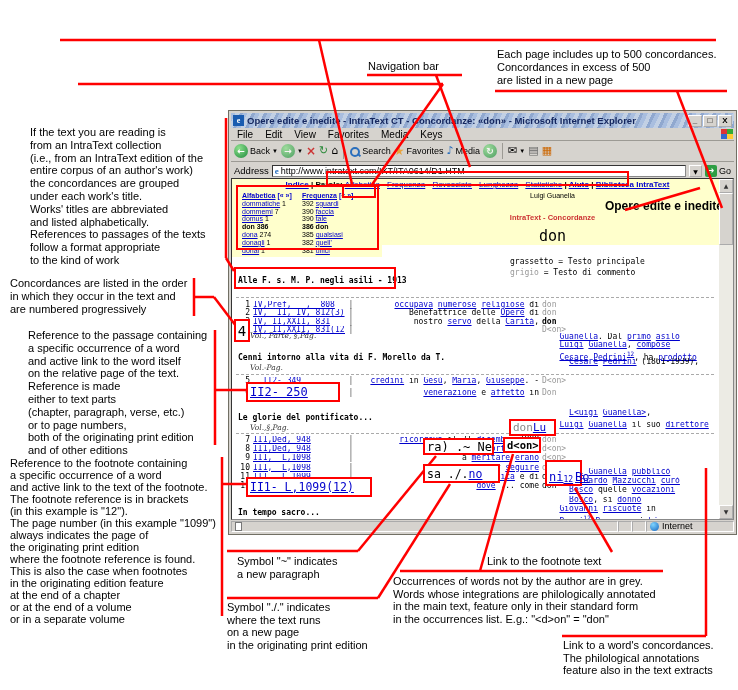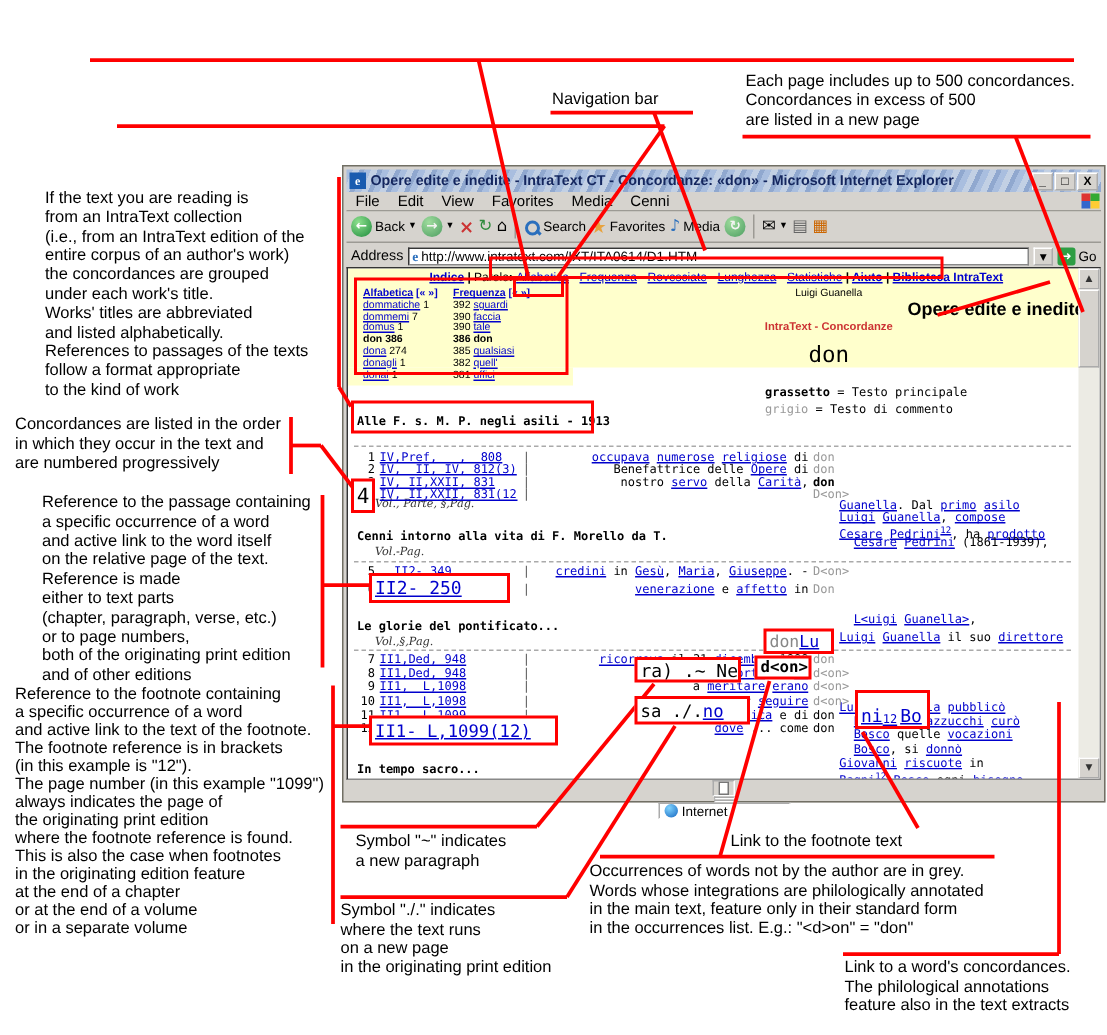--- a/index.html
+++ b/index.html
@@ -41,49 +41,49 @@
   .mag-glass::before { content:""; position:absolute; left:1px; top:1px; width:6px; height:6px; border:2px solid #2a6fbd; border-radius:50%; }
   .mag-glass::after { content:""; position:absolute; left:8px; top:8px; width:4px; height:2px; background:#2a6fbd; transform:rotate(45deg); }
   #addrbar { position:absolute; left:2px; top:52px; right:2px; height:15px; background:#d6d3ce; display:flex; align-items:center; gap:3px; padding:0 3px; }
   #addr-label { font:9.5px "Liberation Sans",sans-serif; }
   #addr-field { flex:1; height:12px; background:#fff; border:1px inset #888; display:flex; align-items:center; font:9px "Liberation Sans",sans-serif; padding:0 2px; gap:2px; }
   #addr-field .eicon { color:#2a6fbd; font:bold 9px "Liberation Serif",serif; }
   #addr-drop { width:13px; height:12px; background:#d6d3ce; border:1px outset #fff; font:6px/11px "DejaVu Sans",sans-serif; text-align:center; }
   #go-btn { display:flex; align-items:center; gap:2px; font:9px "Liberation Sans",sans-serif; }
   #go-btn .goarrow { width:12px; height:12px; background:#2e9e44; color:#fff; font:bold 8px/12px "DejaVu Sans",sans-serif; text-align:center; border-radius:2px; }
   #content { position:absolute; left:2px; top:67px; right:2px; bottom:14px; background:#fff; border:1px inset #888; overflow:hidden; }
-  #statusbar { position:absolute; left:2px; bottom:2px; right:2px; height:12px; background:#d6d3ce; display:flex; align-items:center; font:9px "Liberation Sans",sans-serif;flex-direction:column; }
+  #statusbar { position:absolute; left:2px; bottom:2px; right:2px; height:12px; background:#d6d3ce; display:flex; align-items:center; font:9px "Liberation Sans",sans-serif; }
   .scell { border:1px inset #fff; height:11px; display:flex; align-items:center; padding:0 3px; gap:3px; }
   .doc-ico { width:7px; height:9px; background:#fff; border:1px solid #777; }
   .globe { width:9px; height:9px; border-radius:50%; background:radial-gradient(circle at 35% 30%, #7fd4ff, #1565c0); }
 
   
   #page { position:absolute; left:0; top:0; right:14px; bottom:0; }
   #yellow-band { position:absolute; left:0; top:0; width:491px; height:66px; background:#ffffcc; }
   #yellow-extra { position:absolute; left:0; top:66px; width:150px; height:12px; background:#ffffcc; }
   #site-navbar { position:absolute; left:0; top:1px; width:491px; text-align:center; font:bold 8px "Liberation Sans",sans-serif; color:#000; }
   #site-navbar .l { color:#0000cc; text-decoration:underline; font-weight:normal; }
   #site-navbar .b { color:#0000cc; text-decoration:underline; font-weight:bold; }
-  #site-navbar .bt { color:#000; font-weight:normal; }
+  #site-navbar .bt { color:#000; font-weight:bold; }
 
   #wordlist { position:absolute; left:8px; top:13px; width:140px; height:64px; font:7px/7.8px "Liberation Sans",sans-serif; }
   .wl-col { position:absolute; top:0; white-space:nowrap; }
   .wl-col .hdr { color:#0000cc; font-weight:bold; text-decoration:underline; }
   .wl-col .keys { color:#0000cc; font-weight:bold; }
   .wl-col a { color:#0000cc; text-decoration:underline; }
   .wl-col .wbold { font-weight:bold; color:#000; }
 
   #page-header { position:absolute; left:150px; top:13px; width:341px; text-align:center; }
   #ph-author { font:7px "Liberation Sans",sans-serif; }
   #ph-title { font:bold 12px "Liberation Sans",sans-serif;text-align:right; }
   #ph-sub { font:bold 7.5px "Liberation Sans",sans-serif; color:#cc3333; }
   #ph-word { font:15px "DejaVu Sans Mono",monospace; margin-top:5px; }
 
   #legend { position:absolute; left:278px; top:77px; font:8px/11px "DejaVu Sans Mono",monospace; white-space:pre; }
-  #legend .b { font-weight:bold; }
+  #legend .b { font-weight:normal; }
   #legend .g { color:#999; }
 
   .section-title { position:absolute; left:6px; font:bold 8px "DejaVu Sans Mono",monospace; white-space:pre; }
   .section-sub { position:absolute; left:18px; font:italic 7.5px "DejaVu Serif",serif; color:#333; white-space:pre; }
   .hr { position:absolute; left:4px; width:478px; border-top:1px dashed #aaa; }
 
   .crow { position:absolute; left:6px; width:482px; display:flex; font:8px/8.5px "DejaVu Sans Mono",monospace; white-space:pre; }
   .crow .num { width:12px; text-align:right; margin-right:3px; }
   .crow .ref { width:92px; overflow:hidden; color:#0000cc; text-decoration:underline; }
   .crow .bar { width:12px; text-align:center; color:#555; }
@@ -118,21 +118,21 @@
       <span class="winbtn">X</span>
     </div>
     <div id="menubar">
 
       <span id="menu-items" style="display:flex">
           <span class="menu-item">File</span>
           <span class="menu-item">Edit</span>
           <span class="menu-item">View</span>
           <span class="menu-item">Favorites</span>
           <span class="menu-item">Media</span>
-          <span class="menu-item">Cenni</span>
+          <span class="menu-item">Keys</span>
         </span>
       <span id="ie-flag">
         <b style="left:0;top:1px;background:#d33"></b>
           <b style="left:6px;top:1px;background:#3a3"></b>
         <b style="left:0;top:6px;background:#36c"></b>
           <b style="left:6px;top:6px;background:#fc3"></b>
       </span>
     </div>
     <div id="toolbar">
       <span class="tbtn">
@@ -333,21 +333,21 @@
   <div class="mag" style="left:503px;top:437px;width:38px;height:16px;font-size:10.5px;font-weight:bold">
       <span>d&lt;on&gt;</span>
     </div>
   <div class="mag" style="left:423px;top:438px;width:71px;height:17px;font-size:12px">
       <span>ra) .~ Ne</span>
     </div>
   <div class="mag" style="left:423px;top:464px;width:77px;height:19px;font-size:11.5px">
       <span>sa ./. </span>
       <span class="lk">no</span>
     </div>
-  <div class="mag" style="left:570px;top:460px;width:50px;height:26px;font-size:12px;align-items:flex-end">
+  <div class="mag" style="left:545px;top:460px;width:37px;height:26px;font-size:12px;align-items:flex-end">
       <span class="lk">ni</span>
       <span class="sup" style="font-size:8px">12</span>
       <span class="lk" style="margin-left:2px">Bo</span>
     </div>
 
   <div class="ann" style="left:368px;top:60px">Navigation bar</div>
   <div class="ann" style="left:497px;top:48px">Each page includes up to 500 concordances.
 Concordances in excess of 500
 are listed in a new page</div>
   <div class="ann" style="left:30px;top:126px">If the text you are reading is

